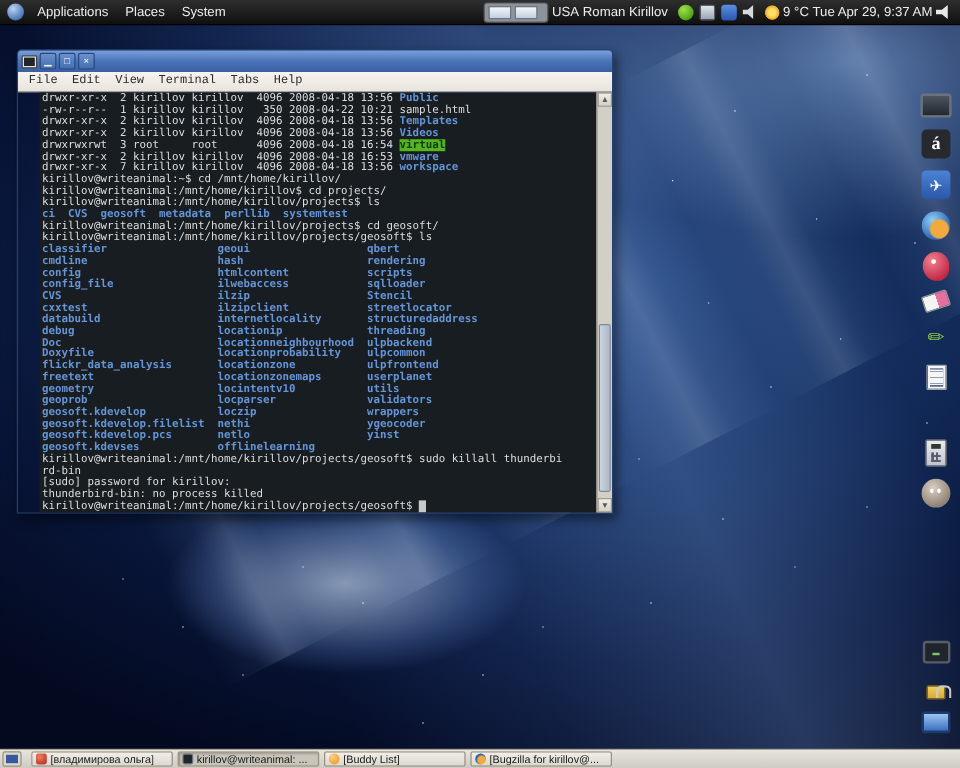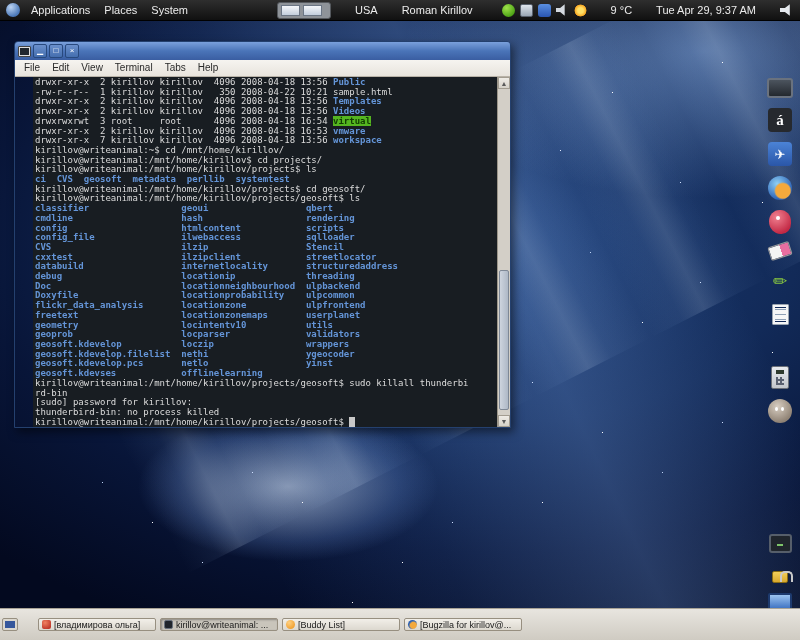--- a/index.html
+++ b/index.html
@@ -22,21 +22,21 @@
       352px 602px 0 #fff, 452px 522px 0 #cfe0ff, 52px 302px 0 #fff, 92px 202px 0 #cfe0ff, 122px 102px 0 #fff; }
 
   
   .top-panel { position:absolute; left:0; top:0; right:0; height:21px; z-index:10;
     background:linear-gradient(#2e2e2e,#101010); color:#ececec; display:flex; align-items:center;
     justify-content:space-between; font-size:11px; border-bottom:1px solid #000; }
   .panel-left { display:flex; align-items:center; height:100%; }
   .gnome-menu-icon { width:14px; height:14px; margin:0 4px 0 6px; border-radius:50%;
     background:radial-gradient(circle at 35% 30%, #bcd4f2, #4a78b8 70%); }
   .panel-menu { padding:0 7px; line-height:24px; cursor:default; }
-  .panel-right { display:flex; align-items:center; gap:24px; padding-right:6px; }
+  .panel-right { display:flex; align-items:center; gap:3px; padding-right:6px; }
   .win-select { width:54px; height:17px; background:#8e9399; border:1px solid #55595e; border-radius:3px;
     display:flex; gap:3px; align-items:center; padding:0 3px; }
   .win-thumb { width:19px; height:11px; background:linear-gradient(#f4f7fa,#c3cedd); border:1px solid #6b7685; }
   .tray { display:flex; align-items:center; }
   .tray-icon { width:13px; height:13px; display:inline-block; margin-left:5px; }
   .presence-icon { background:radial-gradient(circle at 35% 30%, #9fe24a, #4aa014 75%); border-radius:50%; }
   .network-icon { background:linear-gradient(#dfe5ec,#9aa6b4); border:1px solid #59616d; border-radius:2px; }
   .bluetooth-icon { background:linear-gradient(#5a8fe0,#2a55b0); border-radius:3px; }
   .volume-icon { background:#d5dae0; clip-path:polygon(0 35%,35% 35%,70% 5%,70% 95%,35% 65%,0 65%); }
   .weather-sun-icon { background:radial-gradient(circle,#ffe066 30%,#f5a623 62%,transparent 68%); border-radius:50%; }
@@ -50,21 +50,21 @@
     background:linear-gradient(#7aa0dc,#4a74b8 50%,#3a5ea2); border-radius:3px 3px 0 0; }
   .titlebar-icon { width:13px; height:11px; background:#e0e0e0; border:1px solid #444; border-radius:1px; position:relative; }
   .titlebar-icon::after { content:""; position:absolute; inset:1px; background:#20262e; }
   .title-text { flex:1; text-align:center; color:#fff; font-weight:bold; font-size:11px;
     text-shadow:0 1px 1px rgba(0,0,0,.45); white-space:nowrap; overflow:hidden; }
   .win-btn { width:14px; height:14px; margin-left:2px; border:1px solid #28497e; border-radius:2px;
     background:linear-gradient(#6b90cc,#446eae); color:#fff; font-size:8px; line-height:12px;
     text-align:center; cursor:default; }
   .menubar { height:17px; background:linear-gradient(#f6f4f0,#e8e4dd); border-bottom:1px solid #b8b2a7;
     display:flex; align-items:center; padding-left:3px; font-size:10px; color:#2a2a2a; }
-  .wmenu-item { padding:0 6px; line-height:16px; cursor:default; }
+  .wmenu-item { padding:0 6px; line-height:16px; cursor:default;font-family:Liberation Mono, monospace; }
   .term-body { display:flex; height:350px; background:#181d22;margin-left:18px; }
   .term-content { flex:1; overflow:hidden; padding:1px 0 0 2px;
     font-family:"DejaVu Sans Mono", monospace; font-size:9px; line-height:9.7px; }
   .tline { white-space:pre; }
   .c-plain { color:#dcdcdc; }
   .c-dir { color:#6495d8; font-weight:bold; }
   .c-hl { background:#55b520; color:#103c00; font-weight:bold; }
   .c-cursor { background:#c8c8c8; color:#181d22; }
   .term-scrollbar { width:13px; background:#d3cfc7; border-left:1px solid #9c968a; position:relative; }
   .sb-arrow { position:absolute; left:0; width:12px; height:12px; font-size:7px; color:#5a5a5a;
@@ -109,23 +109,23 @@
   .terminal-launcher-icon { width:23px; height:19px; background:#20252c; border:2px solid #565e6a; border-radius:3px; }
   .terminal-launcher-icon::after { content:""; position:absolute; left:6px; top:8px; width:6px; height:2px; background:#7ec46a; }
   .lock-icon { width:16px; height:12px; margin-top:8px; background:linear-gradient(#f3cf5a,#d9a92e);
     border:1px solid #8a6d14; border-radius:2px; }
   .lock-icon::before { content:""; position:absolute; left:7px; top:-1px; width:9px; height:9px;
     border:2px solid #c9c9c9; border-bottom:none; border-radius:5px 5px 0 0; }
   .monitor-icon { width:24px; height:18px; background:linear-gradient(#9cc4f0,#3a6fc0);
     border:2px solid #1d3a6e; border-radius:2px; }
 
   
-  .bottom-panel { position:absolute; left:0; right:0; bottom:0; height:32px; z-index:10;
+  .bottom-panel { position:absolute; left:0; right:0; bottom:0; height:16px; z-index:10;
     background:linear-gradient(#e8e5df,#cfcbc2); border-top:1px solid #a9a396;
-    display:flex; align-items:center; gap:20px; padding:0 2px; }
+    display:flex; align-items:center; gap:8px; padding:0 2px; }
   .show-desktop { width:16px; height:13px; border:1px solid #978f80; border-radius:2px;
     background:#dcd8cf; position:relative; }
   .show-desktop::after { content:""; position:absolute; inset:2px; background:#37589c; }
   .taskbar { display:flex; gap:4px; flex:1; overflow:hidden; }
   .task-btn { width:118px; height:13px; display:flex; align-items:center; gap:3px; padding:0 3px;
     border:1px solid #978f80; border-radius:2px; background:linear-gradient(#f2efe9,#dcd8cf);
     font-size:9px; color:#1a1a1a; white-space:nowrap; overflow:hidden; cursor:default; }
   .task-btn.active { background:#c9c5bb; box-shadow:inset 1px 1px 2px rgba(0,0,0,.3); }
   .task-label { overflow:hidden; text-overflow:ellipsis; }
   .task-icon { width:9px; height:9px; flex:none; border-radius:2px; }

